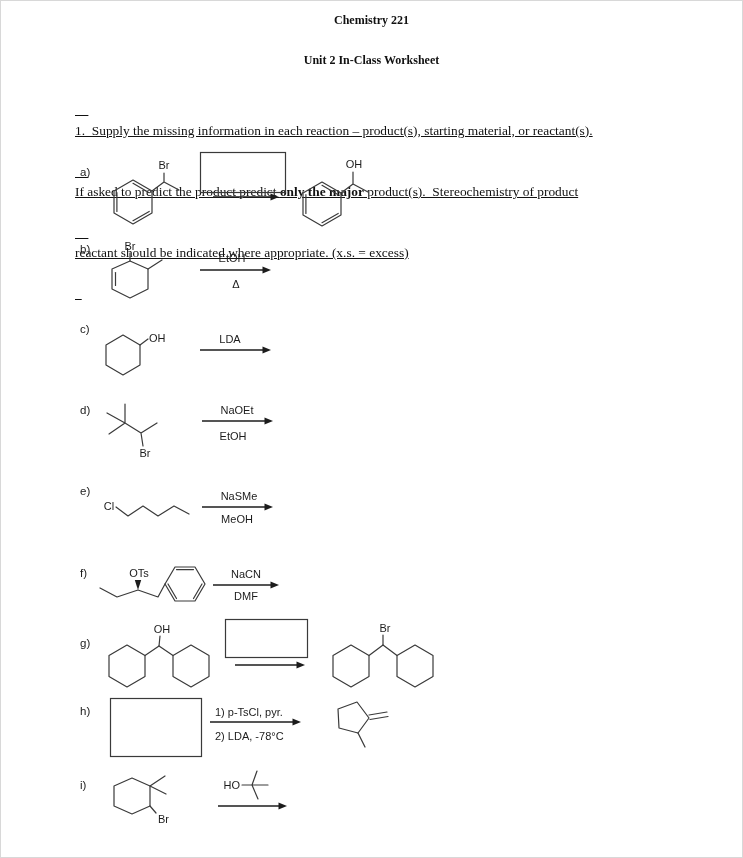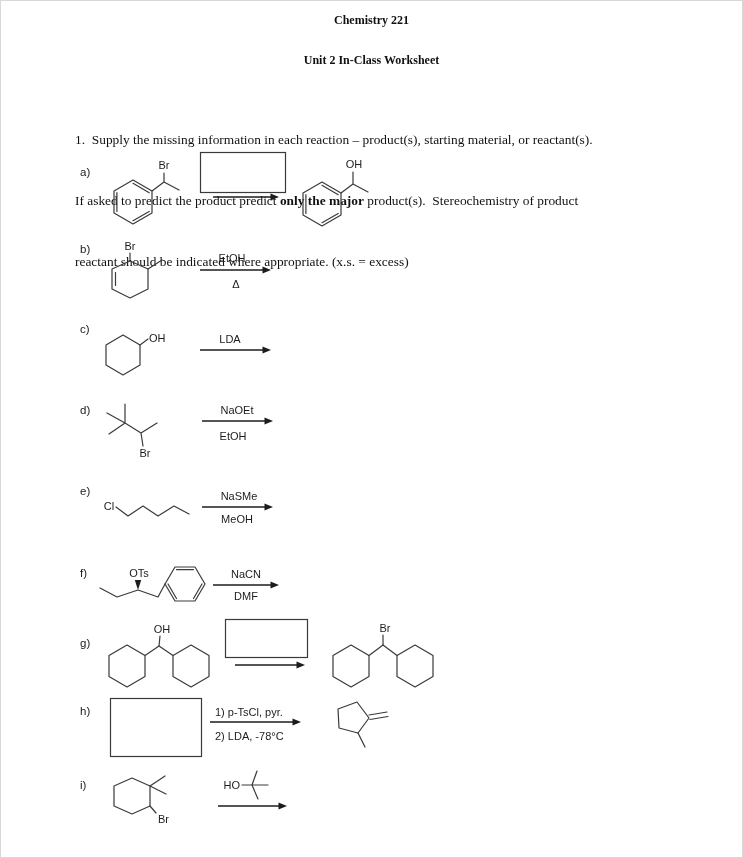--- a/index.html
+++ b/index.html
@@ -12,22 +12,22 @@
     color:#111;
     overflow:hidden;
   }
   .title,.subtitle{
     position:absolute;left:0;width:100%;
     text-align:center;font-weight:bold;font-size:12px;
   }
   .title{top:13px;}
   .subtitle{top:53px;}
   .instructions{
-    position:absolute;top:89px;left:75px;width:625px;
-    font-size:13.4px;line-height:20.4px;white-space:pre-wrap;
+    position:absolute;top:80px;left:75px;width:625px;
+    font-size:13.4px;line-height:20.4px;white-space:pre-wrap;text-decoration:underline;
   }
   .instructions .b{font-weight:bold;}
   svg.rxn{position:absolute;left:0;top:0;}
   svg.rxn text{
     font-family:"Liberation Sans", sans-serif;
     font-size:11px;fill:#1c1c1c;
   }
   svg.rxn text.lbl{font-size:11.5px;}
   .bond{stroke:#3a3a3a;stroke-width:1.2;fill:none;stroke-linecap:round;stroke-linejoin:round;}
   .box{stroke:#3a3a3a;stroke-width:1.2;fill:none;}

